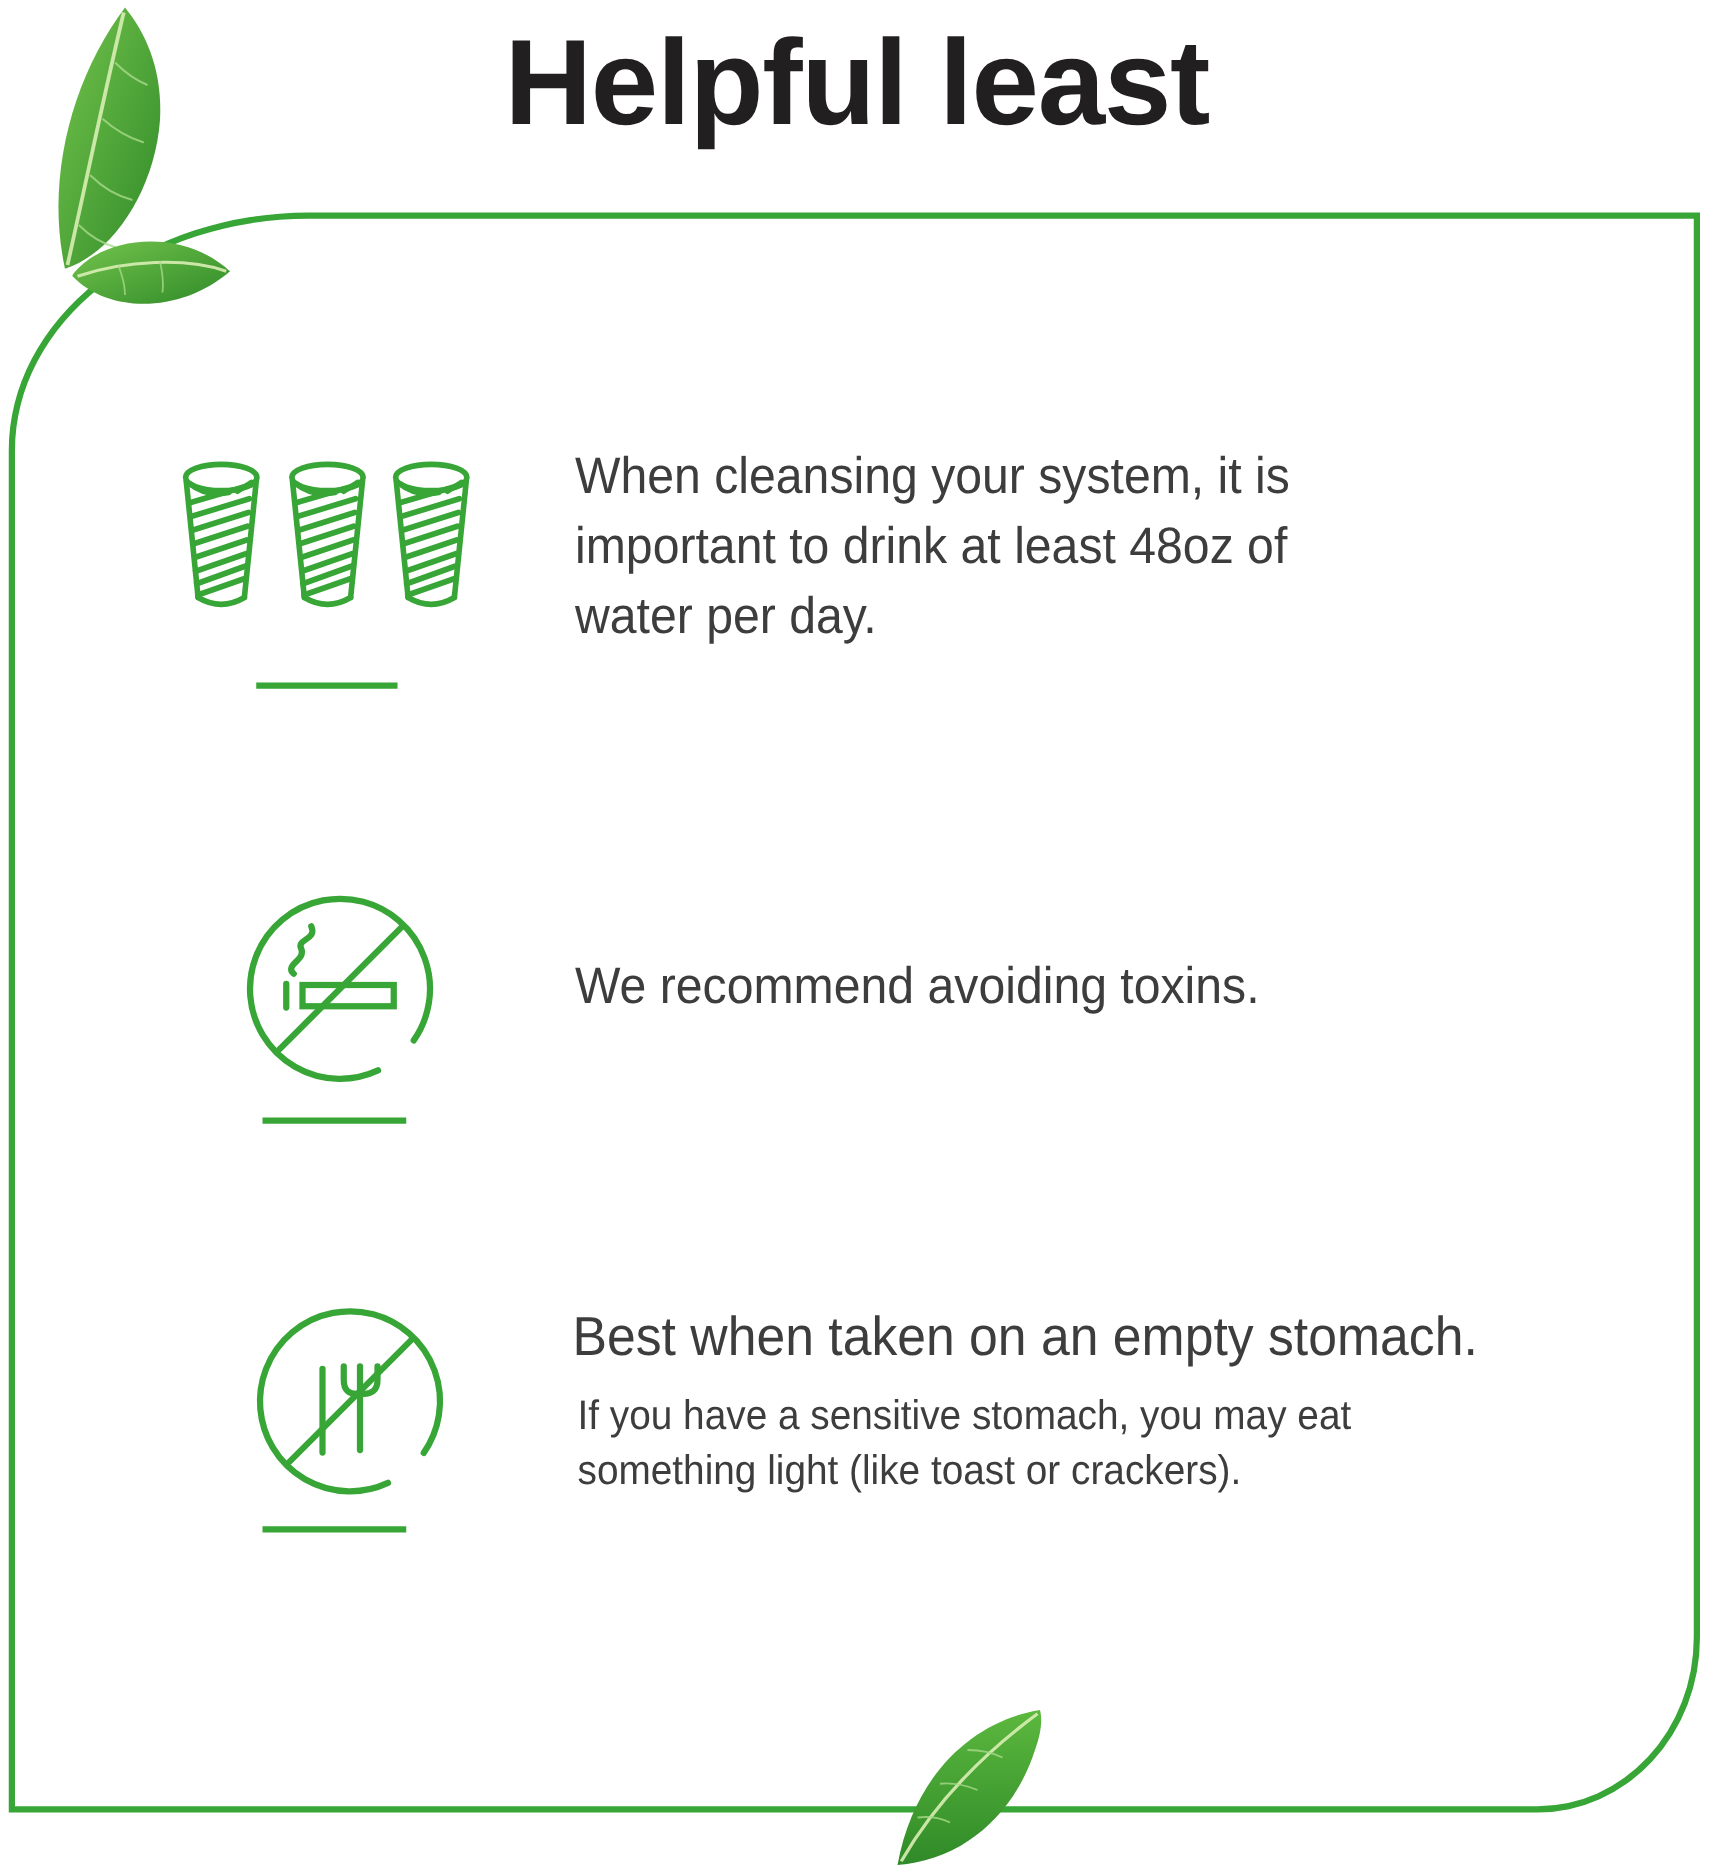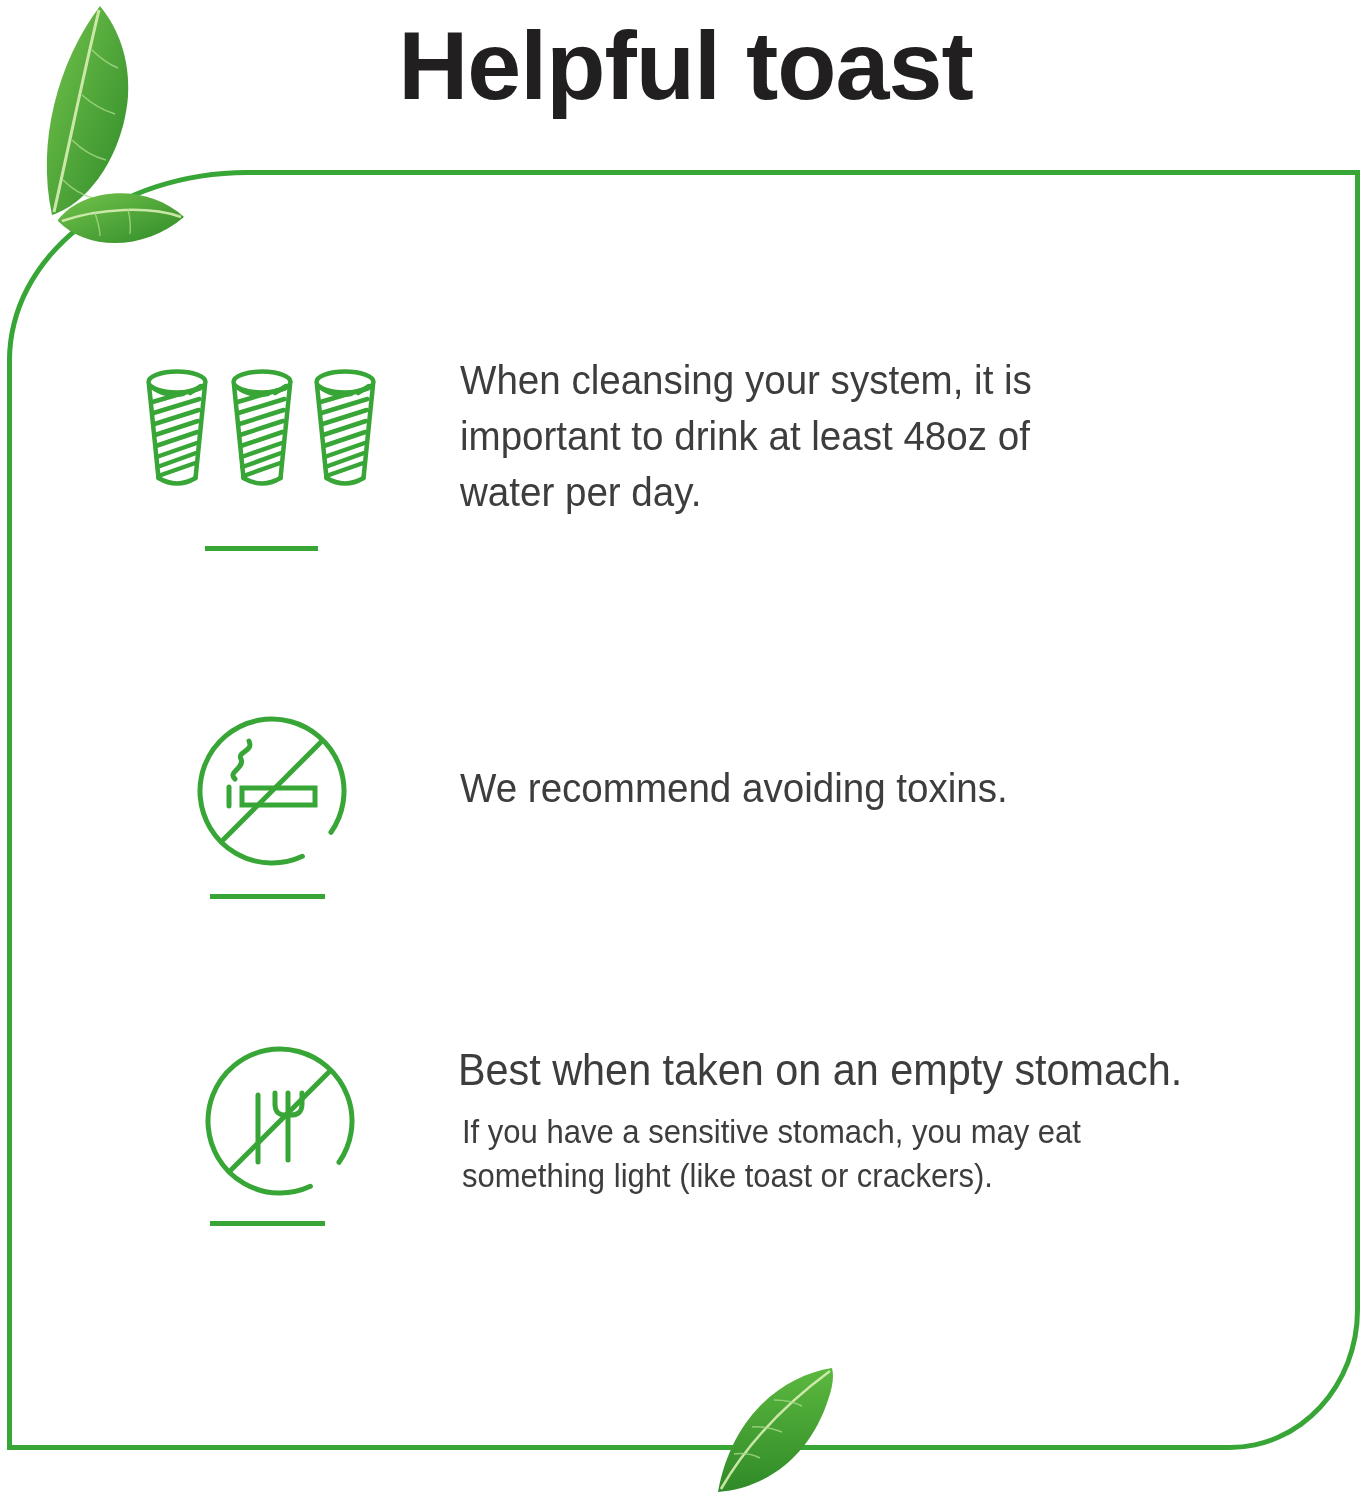--- a/index.html
+++ b/index.html
@@ -46,21 +46,21 @@
   .leaf-b{position:absolute;left:690px;top:1358px;}
 </style>
 </head>
 <body>
 
 <div class="canvas">
 
   <div class="frame"></div>
 
   <div class="title-wrap">
-    <h1 class="page-title">Helpful toast</h1>
+    <h1 class="page-title">Helpful least</h1>
   </div>
 
   <svg width="0" height="0" style="position:absolute" aria-hidden="true">
     <defs>
       <linearGradient id="leafGrad" x1="0" y1="0" x2="1" y2="1">
         <stop offset="0" stop-color="#74c44c"></stop>
         <stop offset="1" stop-color="#2f8a28"></stop>
       </linearGradient>
       <linearGradient id="leafGrad2" x1="0" y1="0" x2="0" y2="1">
         <stop offset="0" stop-color="#5cb83e"></stop>

